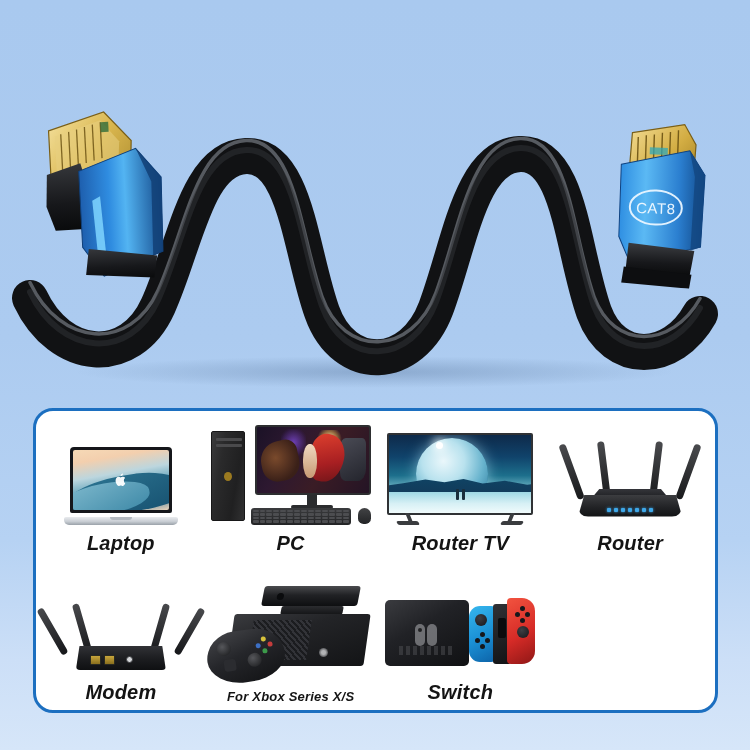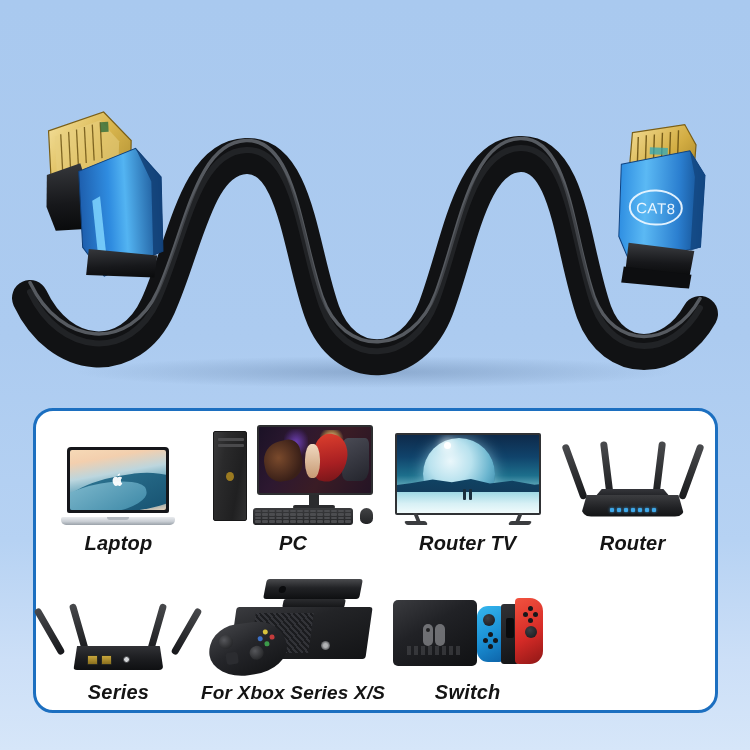--- a/index.html
+++ b/index.html
@@ -41,21 +41,21 @@
   .grid{
     position:absolute;left:0;top:0;width:100%;height:100%;
     display:grid;grid-template-columns:repeat(4,1fr);grid-template-rows:1fr 1fr;
   }
   .cell{position:relative;display:flex;flex-direction:column;align-items:center;justify-content:flex-end;padding-bottom:6px;}
   .art{position:relative;width:100%;height:104px;display:flex;align-items:flex-end;justify-content:center;}
   .cap{
     margin-top:7px;font-size:20px;font-weight:bold;font-style:italic;color:#141414;
     white-space:nowrap;letter-spacing:0.2px;
   }
-  .cell.wide .cap{font-size:19px;}
+  .cell.wide .cap{font-size:13px;}
 
   
   .laptop{position:relative;width:114px;height:78px;}
   .lap-screen{
     position:absolute;left:6px;top:0;width:102px;height:66px;
     background:#15161a;border-radius:4px 4px 2px 2px;padding:3px;box-sizing:border-box;
   }
   .lap-inner{
     position:relative;width:100%;height:100%;overflow:hidden;border-radius:2px;
     background:linear-gradient(170deg,#f6d9b6 0%,#f3cfae 18%,#bcd6de 40%,#5b9fb8 62%,#2d6f93 78%,#e9d3bb 100%);
@@ -578,21 +578,21 @@
             <span class="mant m3"></span>
               <span class="mant m4"></span>
             <div class="md-body"></div>
             <div class="md-ports">
                 <i></i>
                 <i></i>
               </div>
             <div class="md-btn"></div>
           </div>
         </div>
-        <div class="cap">Series</div>
+        <div class="cap">Modem</div>
       </div>
 
       <div class="cell wide">
         <div class="art">
           <div class="xbox">
             <div class="kinect">
                 <span class="kinect-lens"></span>
               </div>
             <div class="kinect-base"></div>
             <div class="xb-body"></div>

